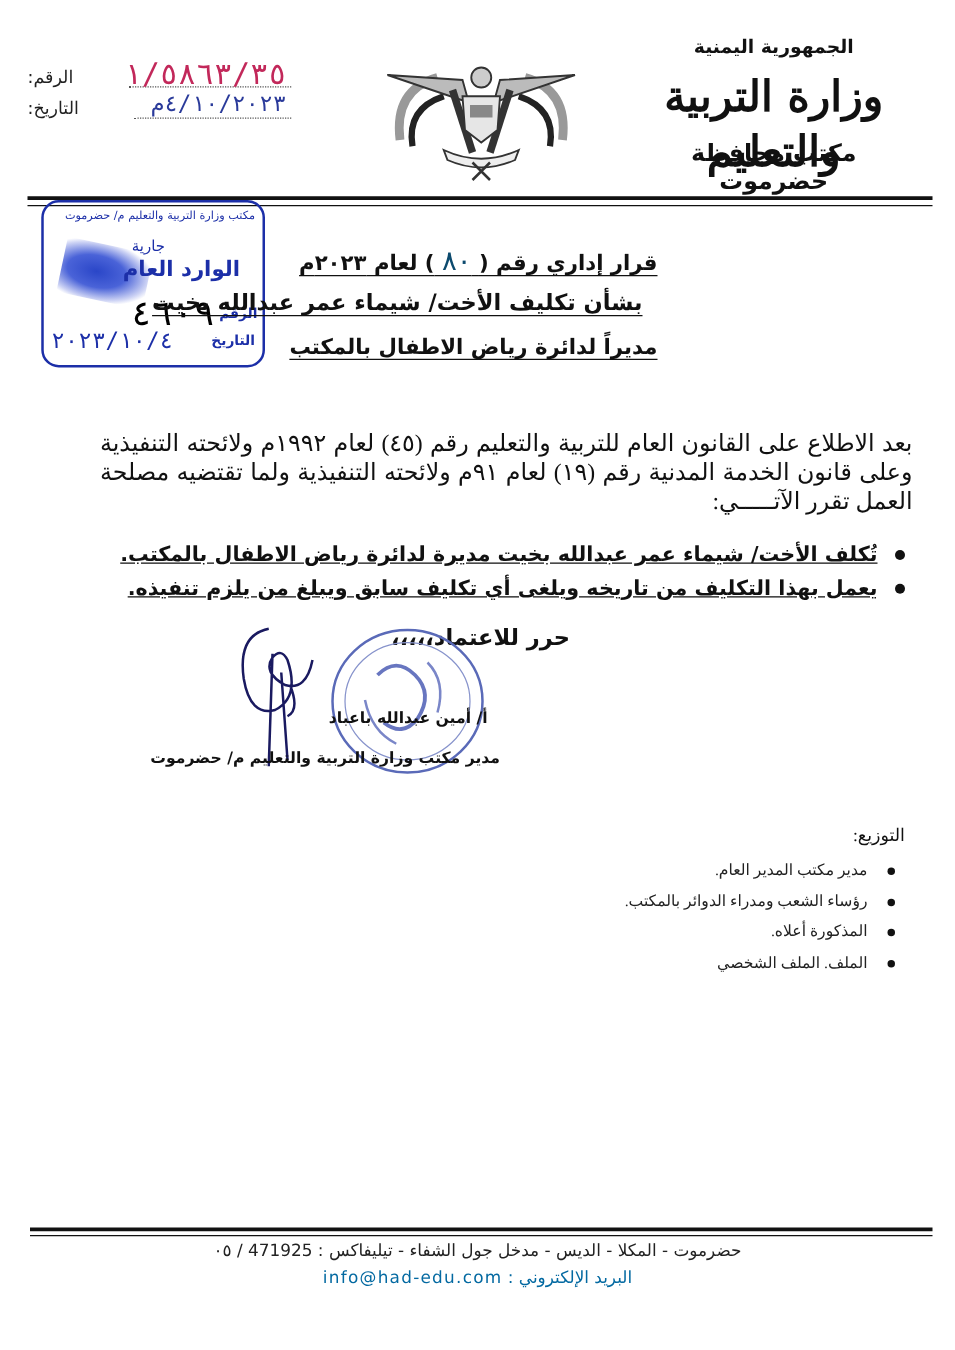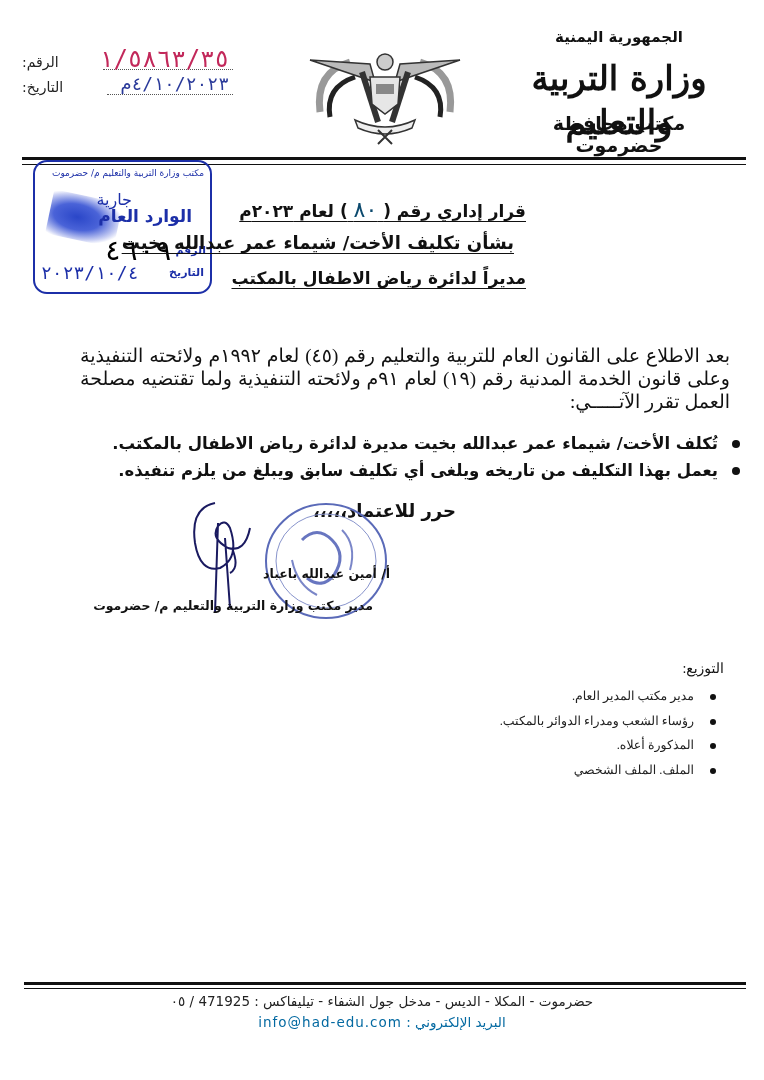--- a/index.html
+++ b/index.html
@@ -31,48 +31,48 @@
   
   .rule-thick { left:22px; right:18px; top:157px; height:3px; background:#111; }
   .rule-thin { left:22px; right:18px; top:164px; height:1px; background:#111; }
   .rule-thick-f { left:24px; right:18px; top:982px; height:3px; background:#111; }
   .rule-thin-f { left:24px; right:18px; top:988px; height:1px; background:#111; }
 
   
   .stamp { left:33px; top:160px; width:175px; height:130px; border:2.5px solid #1c2fa8; border-radius:14px; color:#1c2fa8; overflow:hidden; }
   .stamp-top { position:absolute; right:6px; top:6px; font-size:9px; white-space:nowrap; }
   .stamp-smudge { position:absolute; left:14px; top:34px; width:70px; height:45px; background:radial-gradient(ellipse at 40% 50%, #2a46c8 0%, #4a63d8 40%, rgba(90,110,220,0.3) 70%, rgba(255,255,255,0) 80%); transform:rotate(12deg); }
-  .stamp-sub { position:absolute; right:78px; top:28px; font-size:16px; }
+  .stamp-sub { position:absolute; right:78px; top:28px; font-size:12px; }
   .stamp-dept { position:absolute; right:18px; top:44px; font-size:17px; font-weight:bold; }
   .stamp-num-label { position:absolute; right:4px; top:82px; font-size:11px; font-weight:bold; }
   .stamp-num { position:absolute; right:38px; top:72px; font-size:28px; color:#000000; font-family:"DejaVu Sans Mono", monospace; }
   .stamp-date-label { position:absolute; right:6px; top:104px; font-size:11px; font-weight:bold; }
   .stamp-date { position:absolute; left:6px; top:100px; font-size:18px; font-family:"DejaVu Sans Mono", monospace; direction:ltr; }
 
   
   .title { right:238px; font-weight:bold; font-size:17px; text-decoration:underline; text-underline-offset:4px; white-space:nowrap; }
   .t1 { top:197px; }
   .t2 { right:250px; top:232px; font-size:18px; }
   .t3 { top:268px; }
   .t1 .num-hand { color:#0c4a6e; font-weight:normal; font-size:22px; }
 
   
   .para { right:34px; top:344px; width:650px; font-family:"Liberation Serif", serif; font-size:19px; line-height:23px; text-align:justify; }
 
-  .bullets { right:18px; top:430px; width:700px; margin:0; padding:0; list-style:none; }
+  .bullets { right:34px; top:430px; width:700px; margin:0; padding:0; list-style:none;text-decoration:underline; }
   .bullets li { font-weight:bold; font-size:16.5px; line-height:27px; position:relative; padding-right:28px; white-space:nowrap; }
   .bullets li::before { content:""; position:absolute; right:6px; top:10px; width:8px; height:8px; border-radius:50%; background:#111; }
 
   .approve { right:308px; top:500px; font-weight:bold; font-size:18px; }
 
   
   .signature { left:170px; top:498px; width:90px; height:120px; }
   .round-stamp { left:262px; top:500px; width:128px; height:122px; }
   .signer { right:374px; top:566px; font-size:12.5px; font-weight:bold; white-space:nowrap; }
-  .signer-title { right:391px; top:598px; font-size:12.5px; font-weight:bold; white-space:nowrap; }
+  .signer-title { right:364px; top:598px; font-size:12.5px; font-weight:bold; white-space:nowrap; }
 
   
   .dist-title { right:40px; top:660px; font-family:"Liberation Serif", serif; font-size:14px; }
   .dist-list { right:40px; top:684px; margin:0; padding:0; list-style:none; }
   .dist-list li { font-family:"Liberation Serif", serif; font-size:12.5px; line-height:24.5px; position:relative; padding-right:30px; white-space:nowrap; color:#222; }
   .dist-list li::before { content:""; position:absolute; right:8px; top:10px; width:6px; height:6px; border-radius:50%; background:#111; }
 
   
   .footer-addr { left:0; right:0; top:993px; text-align:center; font-size:13.5px; color:#222; }
   .footer-email { left:0; right:0; top:1014px; text-align:center; font-size:13.5px; color:#0369a1; }

